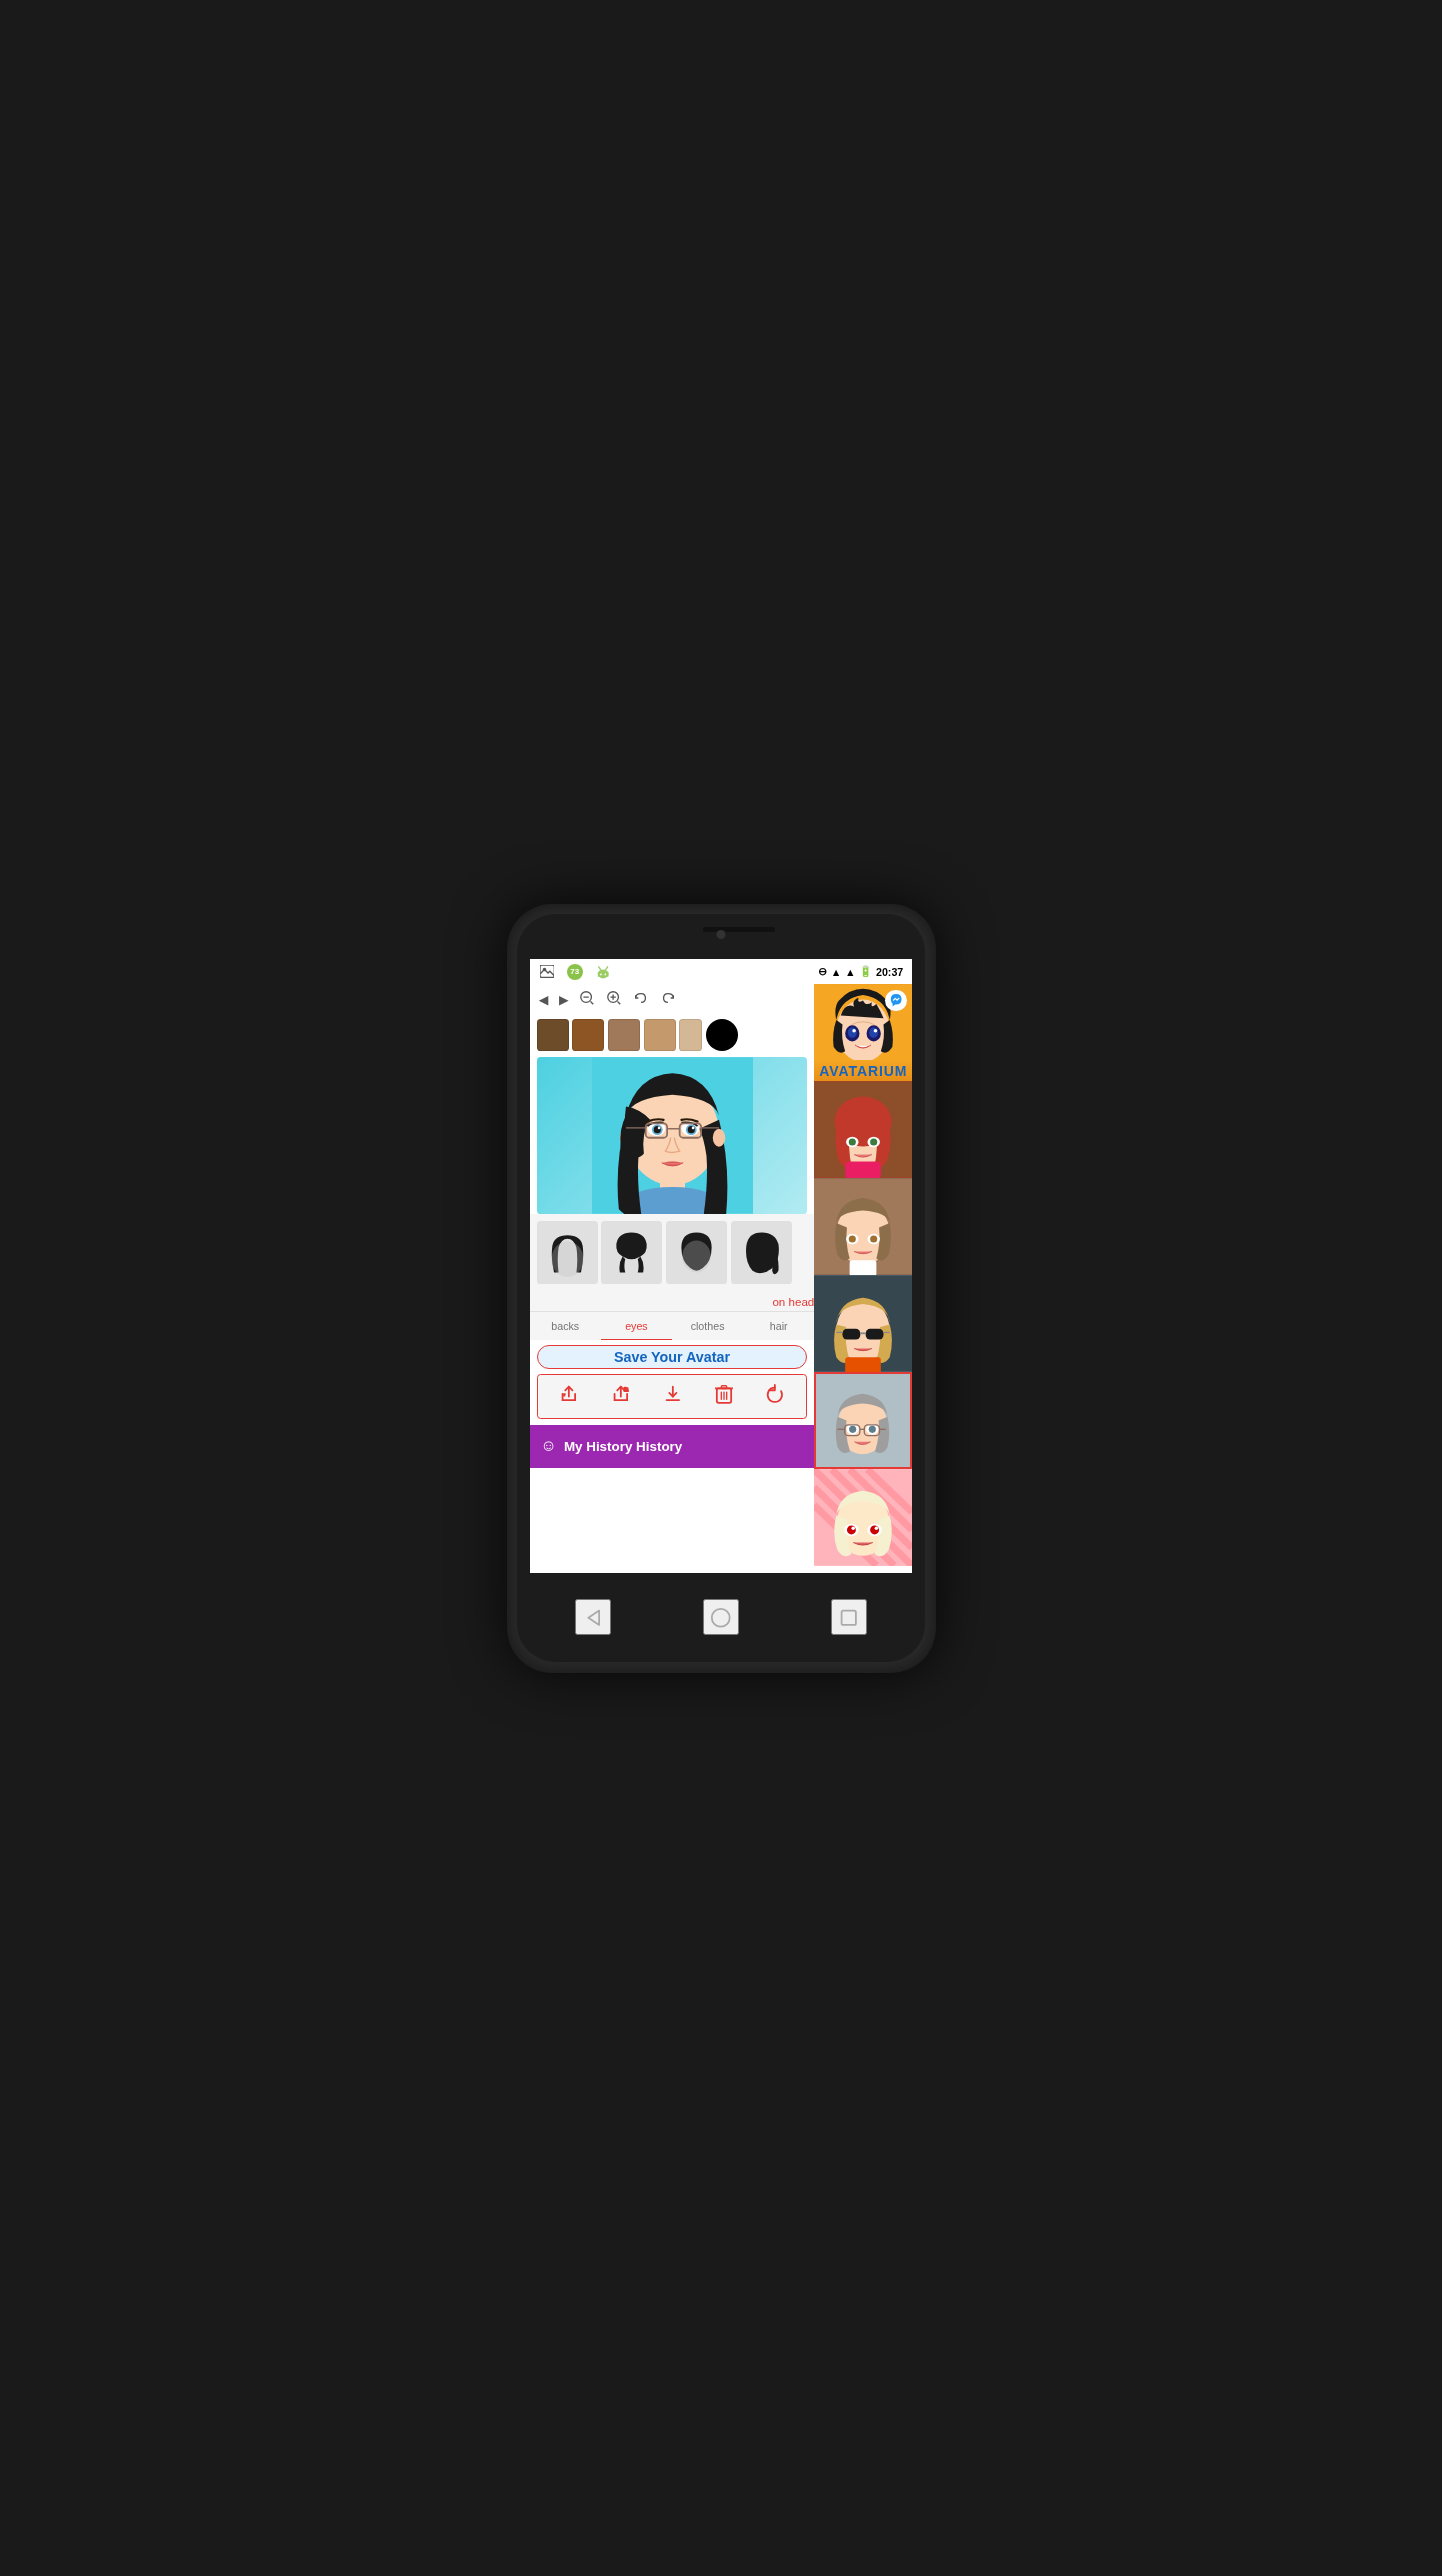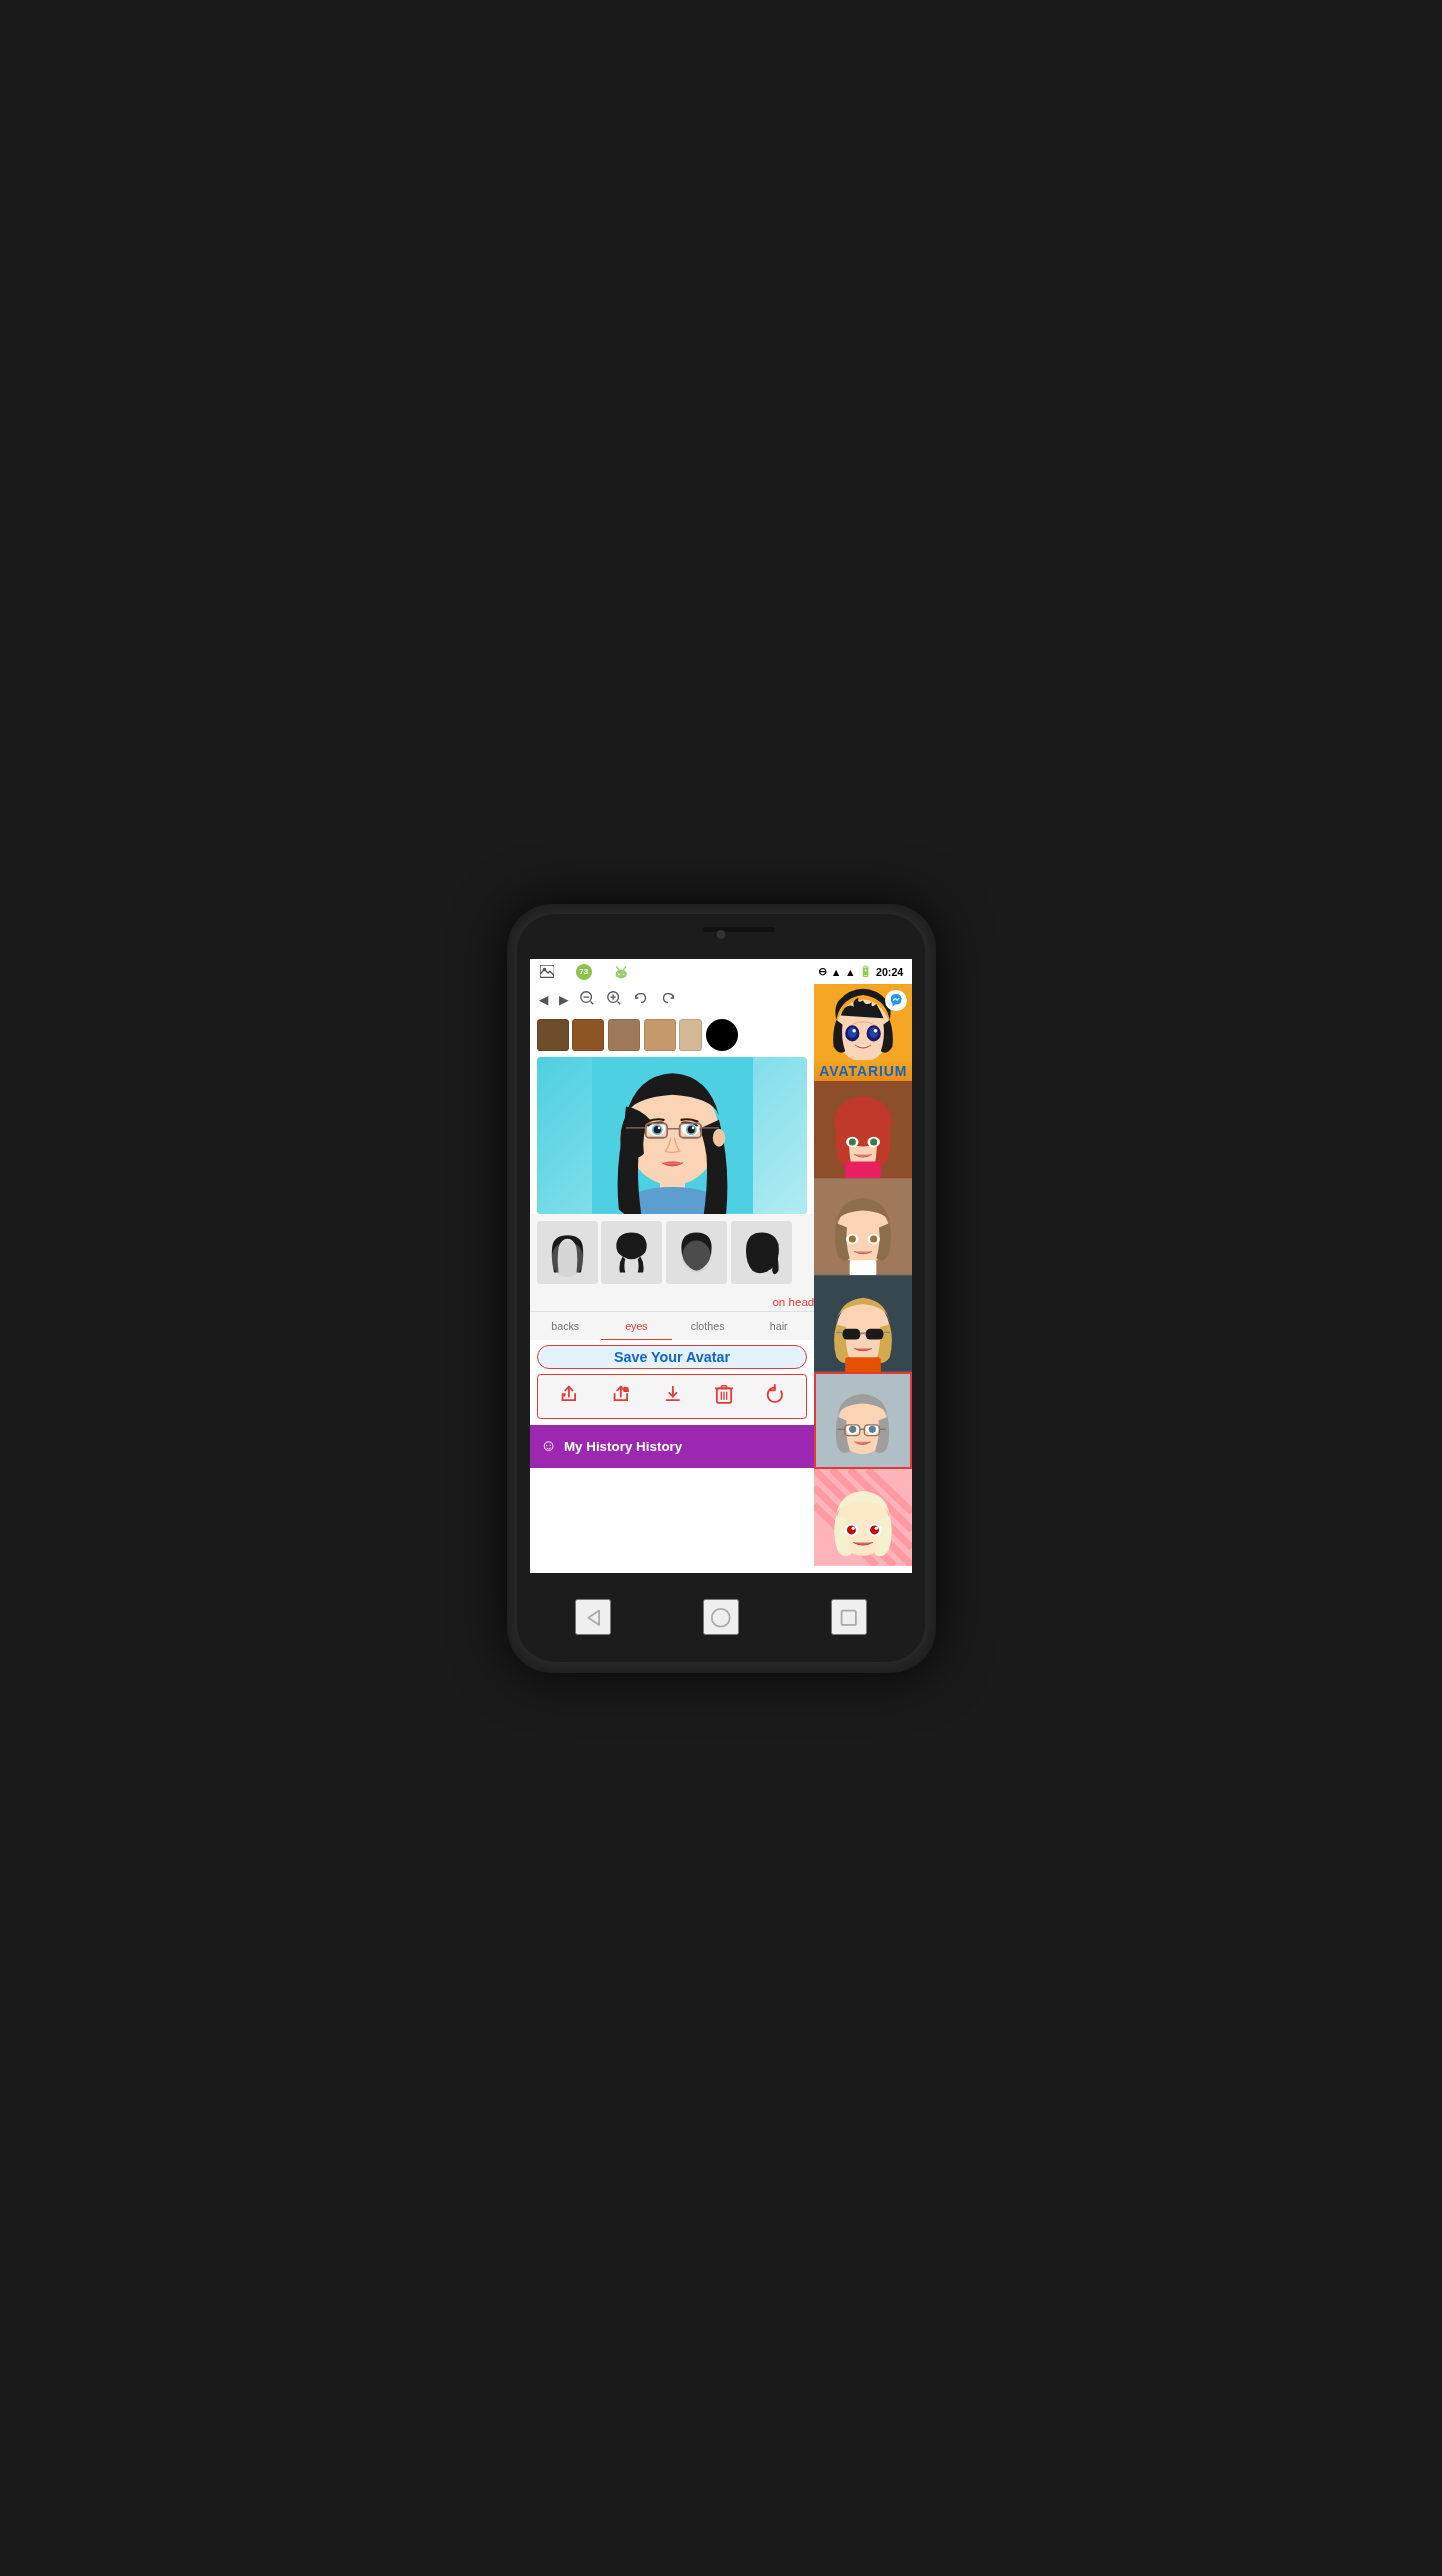--- a/index.html
+++ b/index.html
@@ -77,21 +77,21 @@
       display: flex;
       justify-content: space-between;
       align-items: center;
       padding: 3.6px 9px;
       height: 25px;
       flex-shrink: 0;
     }
 
     .status-left {
       display: flex;
-      gap: 21px;
+      gap: 12px;
       align-items: center;
     }
 
     .status-icon {
       width: 16px;
       height: 16px;
       display: flex;
       align-items: center;
       justify-content: center;
       font-size: 10.7px;
@@ -387,21 +387,21 @@
                 <line x1="5" y1="5" x2="3" y2="2" stroke="#9CCC65" stroke-width="1.5" stroke-linecap="round"></line>
                 <line x1="11" y1="5" x2="13" y2="2" stroke="#9CCC65" stroke-width="1.5" stroke-linecap="round"></line>
               </svg>
           </div>
         </div>
         <div class="status-right">
           <span style="font-size:10.7px;">⊖</span>
           <span style="font-size:10.7px;">▲</span>
           <span style="font-size:10.7px;">▲</span>
           <span style="font-size:10.7px;">🔋</span>
-          <span style="font-weight:bold;font-size:10.7px;">20:24</span>
+          <span style="font-weight:bold;font-size:10.7px;">20:37</span>
         </div>
       </div>
 
       <div class="main-content">
 
         <div class="left-panel">
 
           <div class="toolbar">
             <button class="toolbar-btn">◀</button>
             <button class="toolbar-btn">▶</button>

